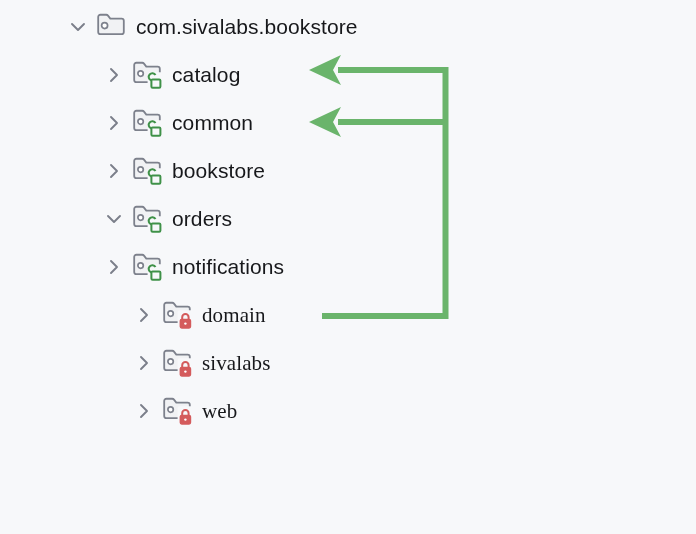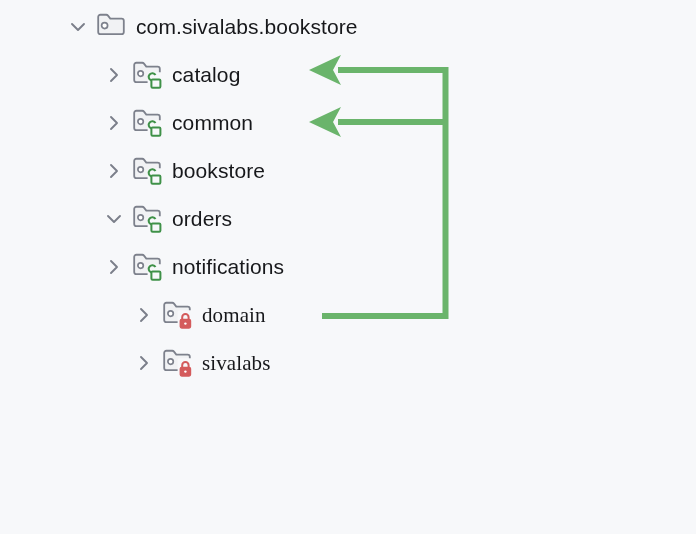--- a/index.html
+++ b/index.html
@@ -179,19 +179,37 @@
           <path d="M3.2 8.2 V21 a2.2 2.2 0 0 0 2.2 2.2 h21.2 a2.2 2.2 0 0 0 2.2-2.2 V9.8 a2.2 2.2 0 0 0-2.2-2.2 H15.3 L13 4.6 a2.2 2.2 0 0 0-1.75-.85 H5.4 a2.2 2.2 0 0 0-2.2 2.2 z" fill="#f1f2f4" stroke="#7d818c" stroke-width="1.8" stroke-linejoin="round"></path>
           <circle cx="9.6" cy="14.6" r="2.7" fill="#ffffff" stroke="#7d818c" stroke-width="1.7"></circle>
           <rect x="16.6" y="11.2" width="15" height="20" rx="2" fill="#f7f8fa"></rect>
           <path d="M21.2 20.8 v-2.6 a3.2 3.2 0 0 1 6.4 0 v2.6" fill="none" stroke="#d45b5c" stroke-width="2"></path>
           <rect x="19.3" y="20.4" width="10.2" height="8.6" rx="1.4" fill="#d45b5c" stroke="#d45b5c" stroke-width="1.4"></rect>
           <circle cx="24.4" cy="24.6" r="1.2" fill="#ffffff"></circle>
         </svg>
       </span>
       <span class="label">sivalabs</span>
     </div>
+    <div class="row level-2">
+      <span class="chev">
+        <svg width="22" height="22" viewBox="0 0 22 22">
+          <polyline points="8,5 14,11 8,17" fill="none" stroke="#7b7f8a" stroke-width="1.9" stroke-linecap="round" stroke-linejoin="round"></polyline>
+        </svg>
+      </span>
+      <span class="icon-box">
+        <svg width="32" height="32" viewBox="0 0 32 32">
+          <path d="M3.2 8.2 V21 a2.2 2.2 0 0 0 2.2 2.2 h21.2 a2.2 2.2 0 0 0 2.2-2.2 V9.8 a2.2 2.2 0 0 0-2.2-2.2 H15.3 L13 4.6 a2.2 2.2 0 0 0-1.75-.85 H5.4 a2.2 2.2 0 0 0-2.2 2.2 z" fill="#f1f2f4" stroke="#7d818c" stroke-width="1.8" stroke-linejoin="round"></path>
+          <circle cx="9.6" cy="14.6" r="2.7" fill="#ffffff" stroke="#7d818c" stroke-width="1.7"></circle>
+          <rect x="16.6" y="11.2" width="15" height="20" rx="2" fill="#f7f8fa"></rect>
+          <path d="M21.2 20.8 v-2.6 a3.2 3.2 0 0 1 6.4 0 v2.6" fill="none" stroke="#d45b5c" stroke-width="2"></path>
+          <rect x="19.3" y="20.4" width="10.2" height="8.6" rx="1.4" fill="#d45b5c" stroke="#d45b5c" stroke-width="1.4"></rect>
+          <circle cx="24.4" cy="24.6" r="1.2" fill="#ffffff"></circle>
+        </svg>
+      </span>
+      <span class="label">web</span>
+    </div>
   </div>
 
 <svg class="overlay" width="696" height="534" viewBox="0 0 696 534" id="arrows">
   <path id="arrow-path" d="M322 316 H445.5 V70 H338 M445.5 122 H338" fill="none" stroke-width="6" stroke="#6ab46b"></path>
   <polygon id="arrow-head-1" points="309,70 341,55 333,70 341,85" fill="#6ab46b"></polygon>
   <polygon id="arrow-head-2" points="309,122 341,107 333,122 341,137" fill="#6ab46b"></polygon>
 </svg>
 
 </body></html>

